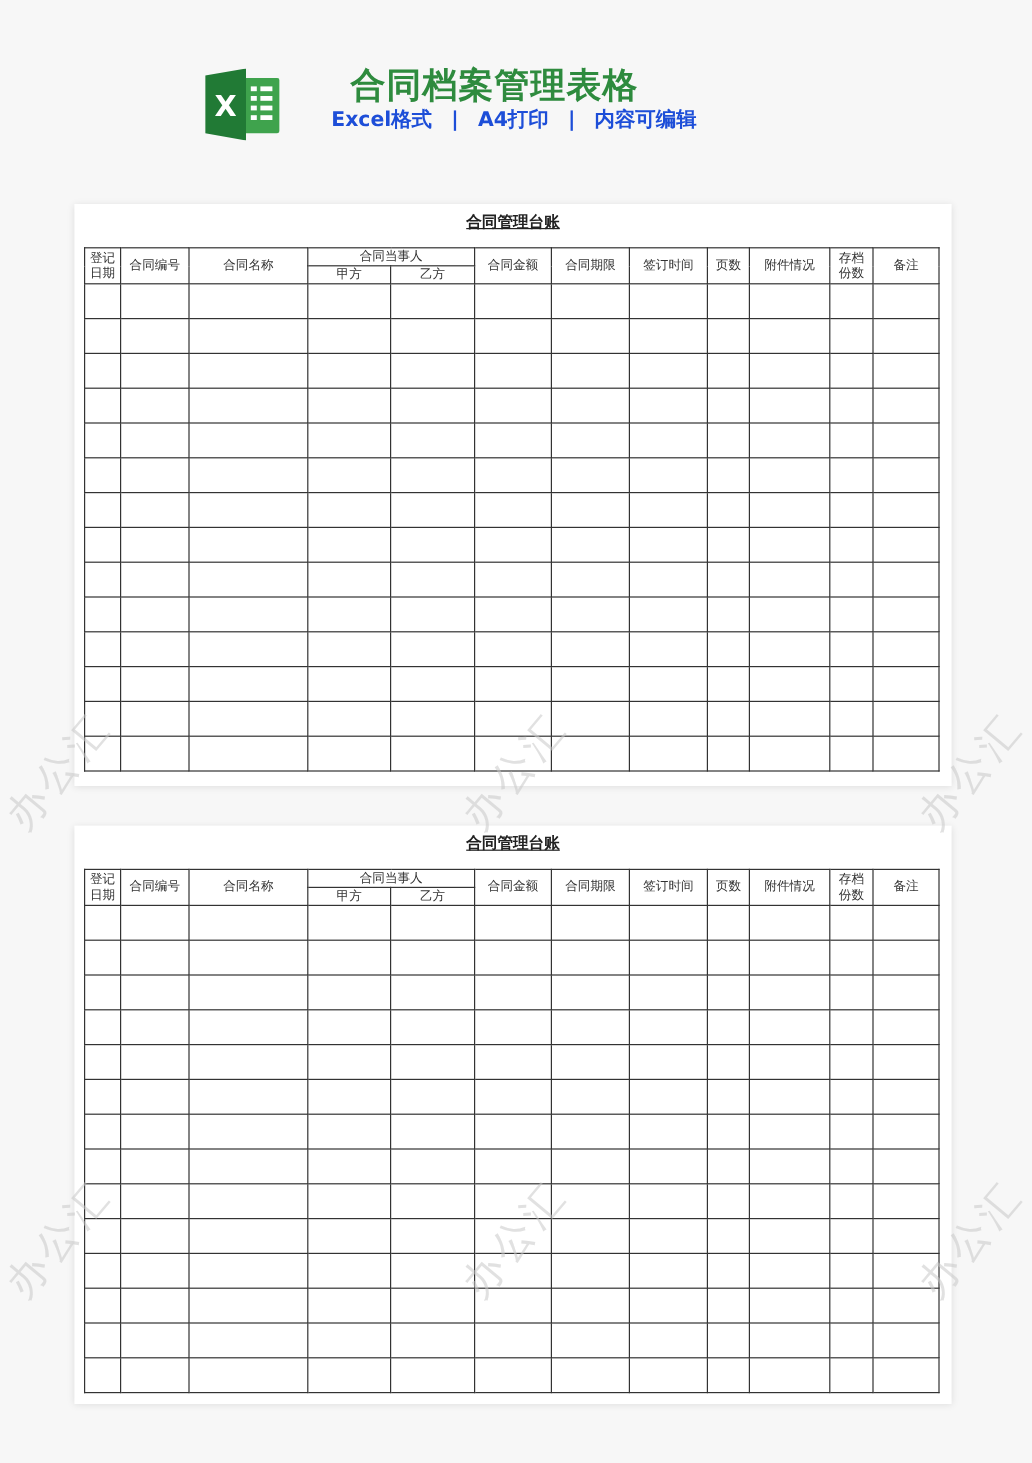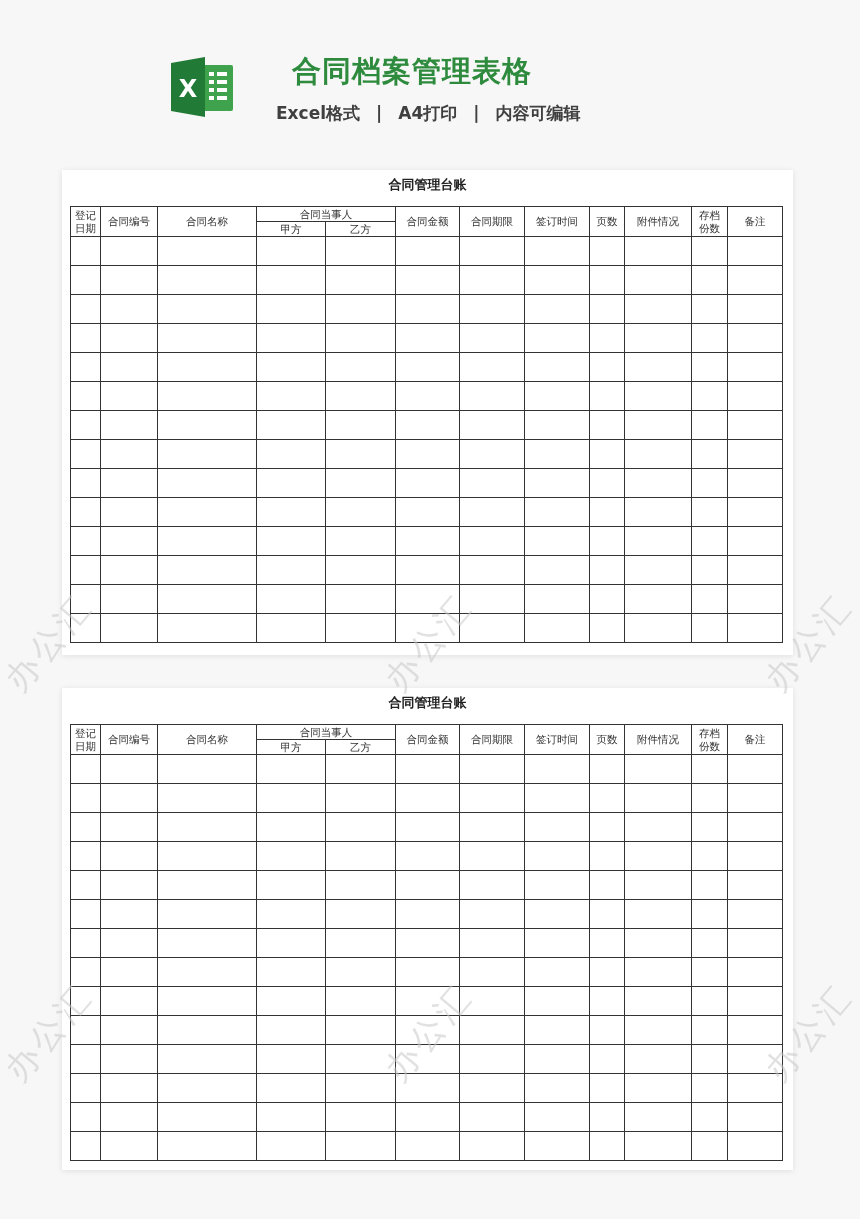--- a/index.html
+++ b/index.html
@@ -1,25 +1,25 @@
 <!DOCTYPE html>
 <html><head>
 <meta charset="utf-8">
 <style>
   html, body { margin:0; padding:0; }
   body { width:860px; height:1219px; background:#f7f7f7; position:relative; overflow:hidden; font-family:"DejaVu Sans", sans-serif; }
   .header { position:absolute; left:0; top:0; width:860px; height:150px; }
   .logo { position:absolute; left:171px; top:57px; width:62px; height:60px; }
   .title { position:absolute; left:292px; top:52px; font-size:29px; font-weight:bold; color:#2e8b3e; letter-spacing:1px; font-family:"DejaVu Sans", sans-serif; }
-  .subtitle { position:absolute; left:276px; top:102px; font-size:17px; font-weight:bold; color:#404040; font-family:"DejaVu Sans", sans-serif; white-space:nowrap; }
+  .subtitle { position:absolute; left:276px; top:88px; font-size:17px; font-weight:bold; color:#1d4ed8; font-family:"DejaVu Sans", sans-serif; white-space:nowrap; }
   .subtitle .sep { display:inline-block; margin:0 16px; }
   .sheet { position:absolute; left:62px; width:731px; background:#fff; box-shadow:0 1px 6px rgba(0,0,0,0.10); }
   .sheet1 { top:170px; height:485px; }
   .sheet2 { top:688px; height:482px; }
-  .sheet-title { position:absolute; left:0; width:100%; top:6px; text-align:center; font-family:"DejaVu Serif", serif; font-size:13px; font-weight:bold; color:#222; }
+  .sheet-title { position:absolute; left:0; width:100%; top:6px; text-align:center; font-family:"DejaVu Serif", serif; font-size:13px; font-weight:bold; color:#222;text-decoration:underline; }
   table.ledger { position:absolute; left:8px; top:36px; border-collapse:collapse; table-layout:fixed; font-family:"DejaVu Serif", serif; font-size:10.5px; color:#333; }
   table.ledger td, table.ledger th { border:1.3px solid #333; padding:0; text-align:center; font-weight:normal; line-height:1.15; }
   .hdr-row1 th { height:14px; }
   .hdr-row2 th { height:14px; }
   .data-row td { height:28px; }
   .watermark { position:absolute; font-size:34px; color:rgba(200,200,200,0.55); transform:rotate(-50deg); font-family:"DejaVu Sans", sans-serif; letter-spacing:4px; white-space:nowrap; pointer-events:none; }
 </style>
 </head>
 <body>
 

